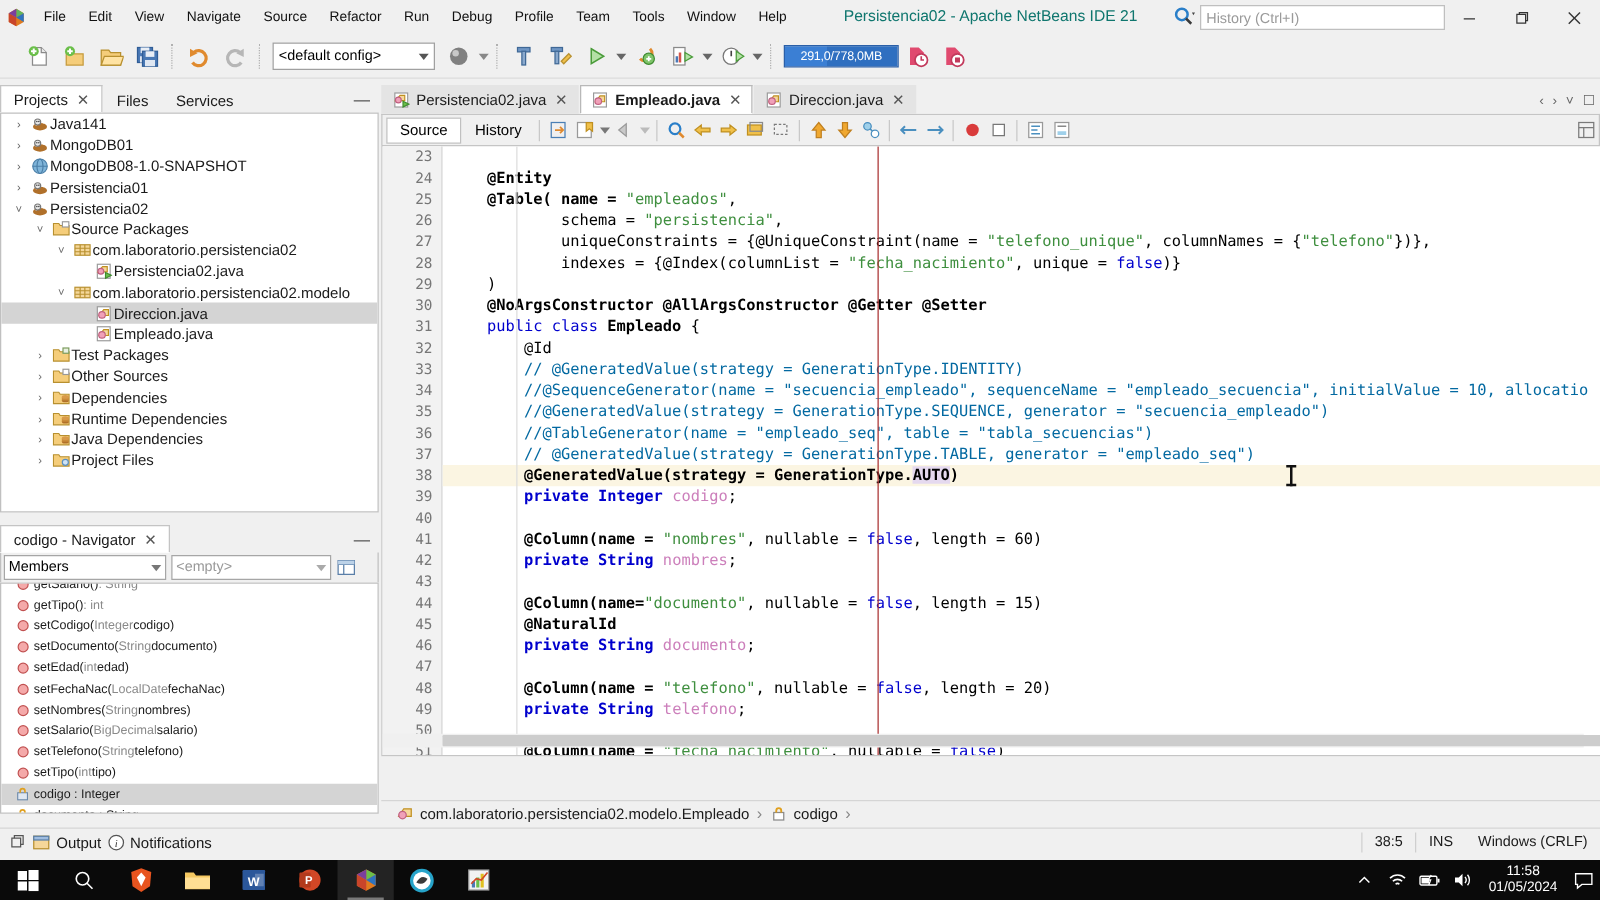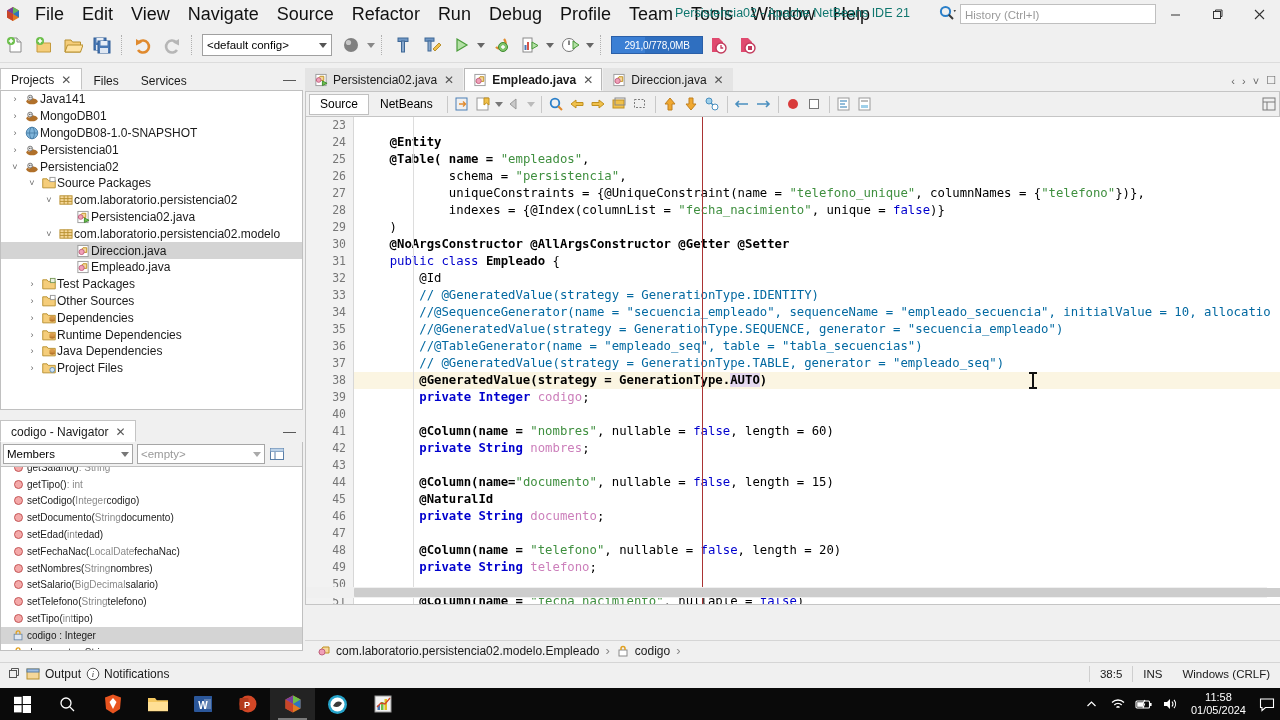--- a/index.html
+++ b/index.html
@@ -15,41 +15,41 @@
 
   
   .titlebar {
     position: absolute; top: 0; left: 0; width: 1280px; height: 28px;
     background: #f0f0f0; display: flex; align-items: center;
   }
   .nb-logo { width: 26px; display: flex; justify-content: center; align-items: center; }
   .nb-logo svg { display: block; }
   .menubar { display: flex; align-items: center; height: 28px; }
   .menu-item {
-    padding: 4px 9px; font-size: 18px; color: #111; cursor: default;
+    padding: 4px 9px; font-size: 11px; color: #111; cursor: default;
     font-family: "Liberation Sans", sans-serif; white-space: nowrap;
   }
   .title-inner { position: absolute; left: 675px; top: 6px; font-size: 12.5px; color: #0f766e; white-space: nowrap; }
   .search-wrap {
     position: absolute; left: 938px; top: 3px; width: 225px; height: 21px;
     display: flex; align-items: center;
   }
   .search-ico { width: 20px; height: 20px; position: relative; flex: none; }
   .search-box {
     margin-left: 2px; width: 196px; height: 20px; background: #fff;
     border: 1px solid #bfbfbf; font-size: 11.5px; color: #9a9a9a;
     padding: 2px 4px; line-height: 16px; font-family: "Liberation Sans", sans-serif;
   }
   .wbtns { position: absolute; right: 0; top: 0; display: flex; height: 28px; }
   .wbtn { width: 42px; height: 28px; display: flex; align-items: center; justify-content: center; }
 
   
   .toolbar {
     position: absolute; top: 28px; left: 0; width: 1280px; height: 35px;
-    background: #f0f0f0; display: flex; align-items: center; padding-left: 0;
+    background: #f0f0f0; display: flex; align-items: center; padding-left: 16px;
     border-bottom: 1px solid #dcdcdc;
   }
   .tb-btn { width: 29px; height: 29px; display: flex; align-items: center; justify-content: center; border-radius: 2px; }
   .tb-sep { width: 2px; height: 20px; margin: 0 5px; border-left: 1px dotted #b0b0b0; }
   .cfg-combo {
     width: 130px; height: 22px; background: #fff; border: 1px solid #a0a0a0;
     display: flex; align-items: center; padding: 0 4px; font-size: 11.5px; margin: 0 4px;
     justify-content: space-between;
   }
   .caret-dn { width: 0; height: 0; border-left: 4px solid transparent; border-right: 4px solid transparent; border-top: 5px solid #555; }
@@ -809,21 +809,21 @@
           <span>˅</span>
           <span>☐</span>
         </div>
       </div>
 
     <div class="etoolbar">
       <div class="src-tab">
         <span>Source</span>
       </div>
       <div class="hist-tab">
-        <span>NetBeans</span>
+        <span>History</span>
       </div>
       <div class="esep"></div>
       <div class="ebtn">
         <svg width="16" height="16" viewBox="0 0 16 16">
             <rect x="2" y="2" width="11" height="12" fill="none" stroke="#4a7fb5"></rect>
             <path d="M5 8 h6 M9 5.5 l2.5 2.5 l-2.5 2.5" stroke="#e08a2e" fill="none" stroke-width="1.4"></path>
           </svg>
       </div>
       <div class="ebtn">
         <svg width="16" height="16" viewBox="0 0 16 16">

